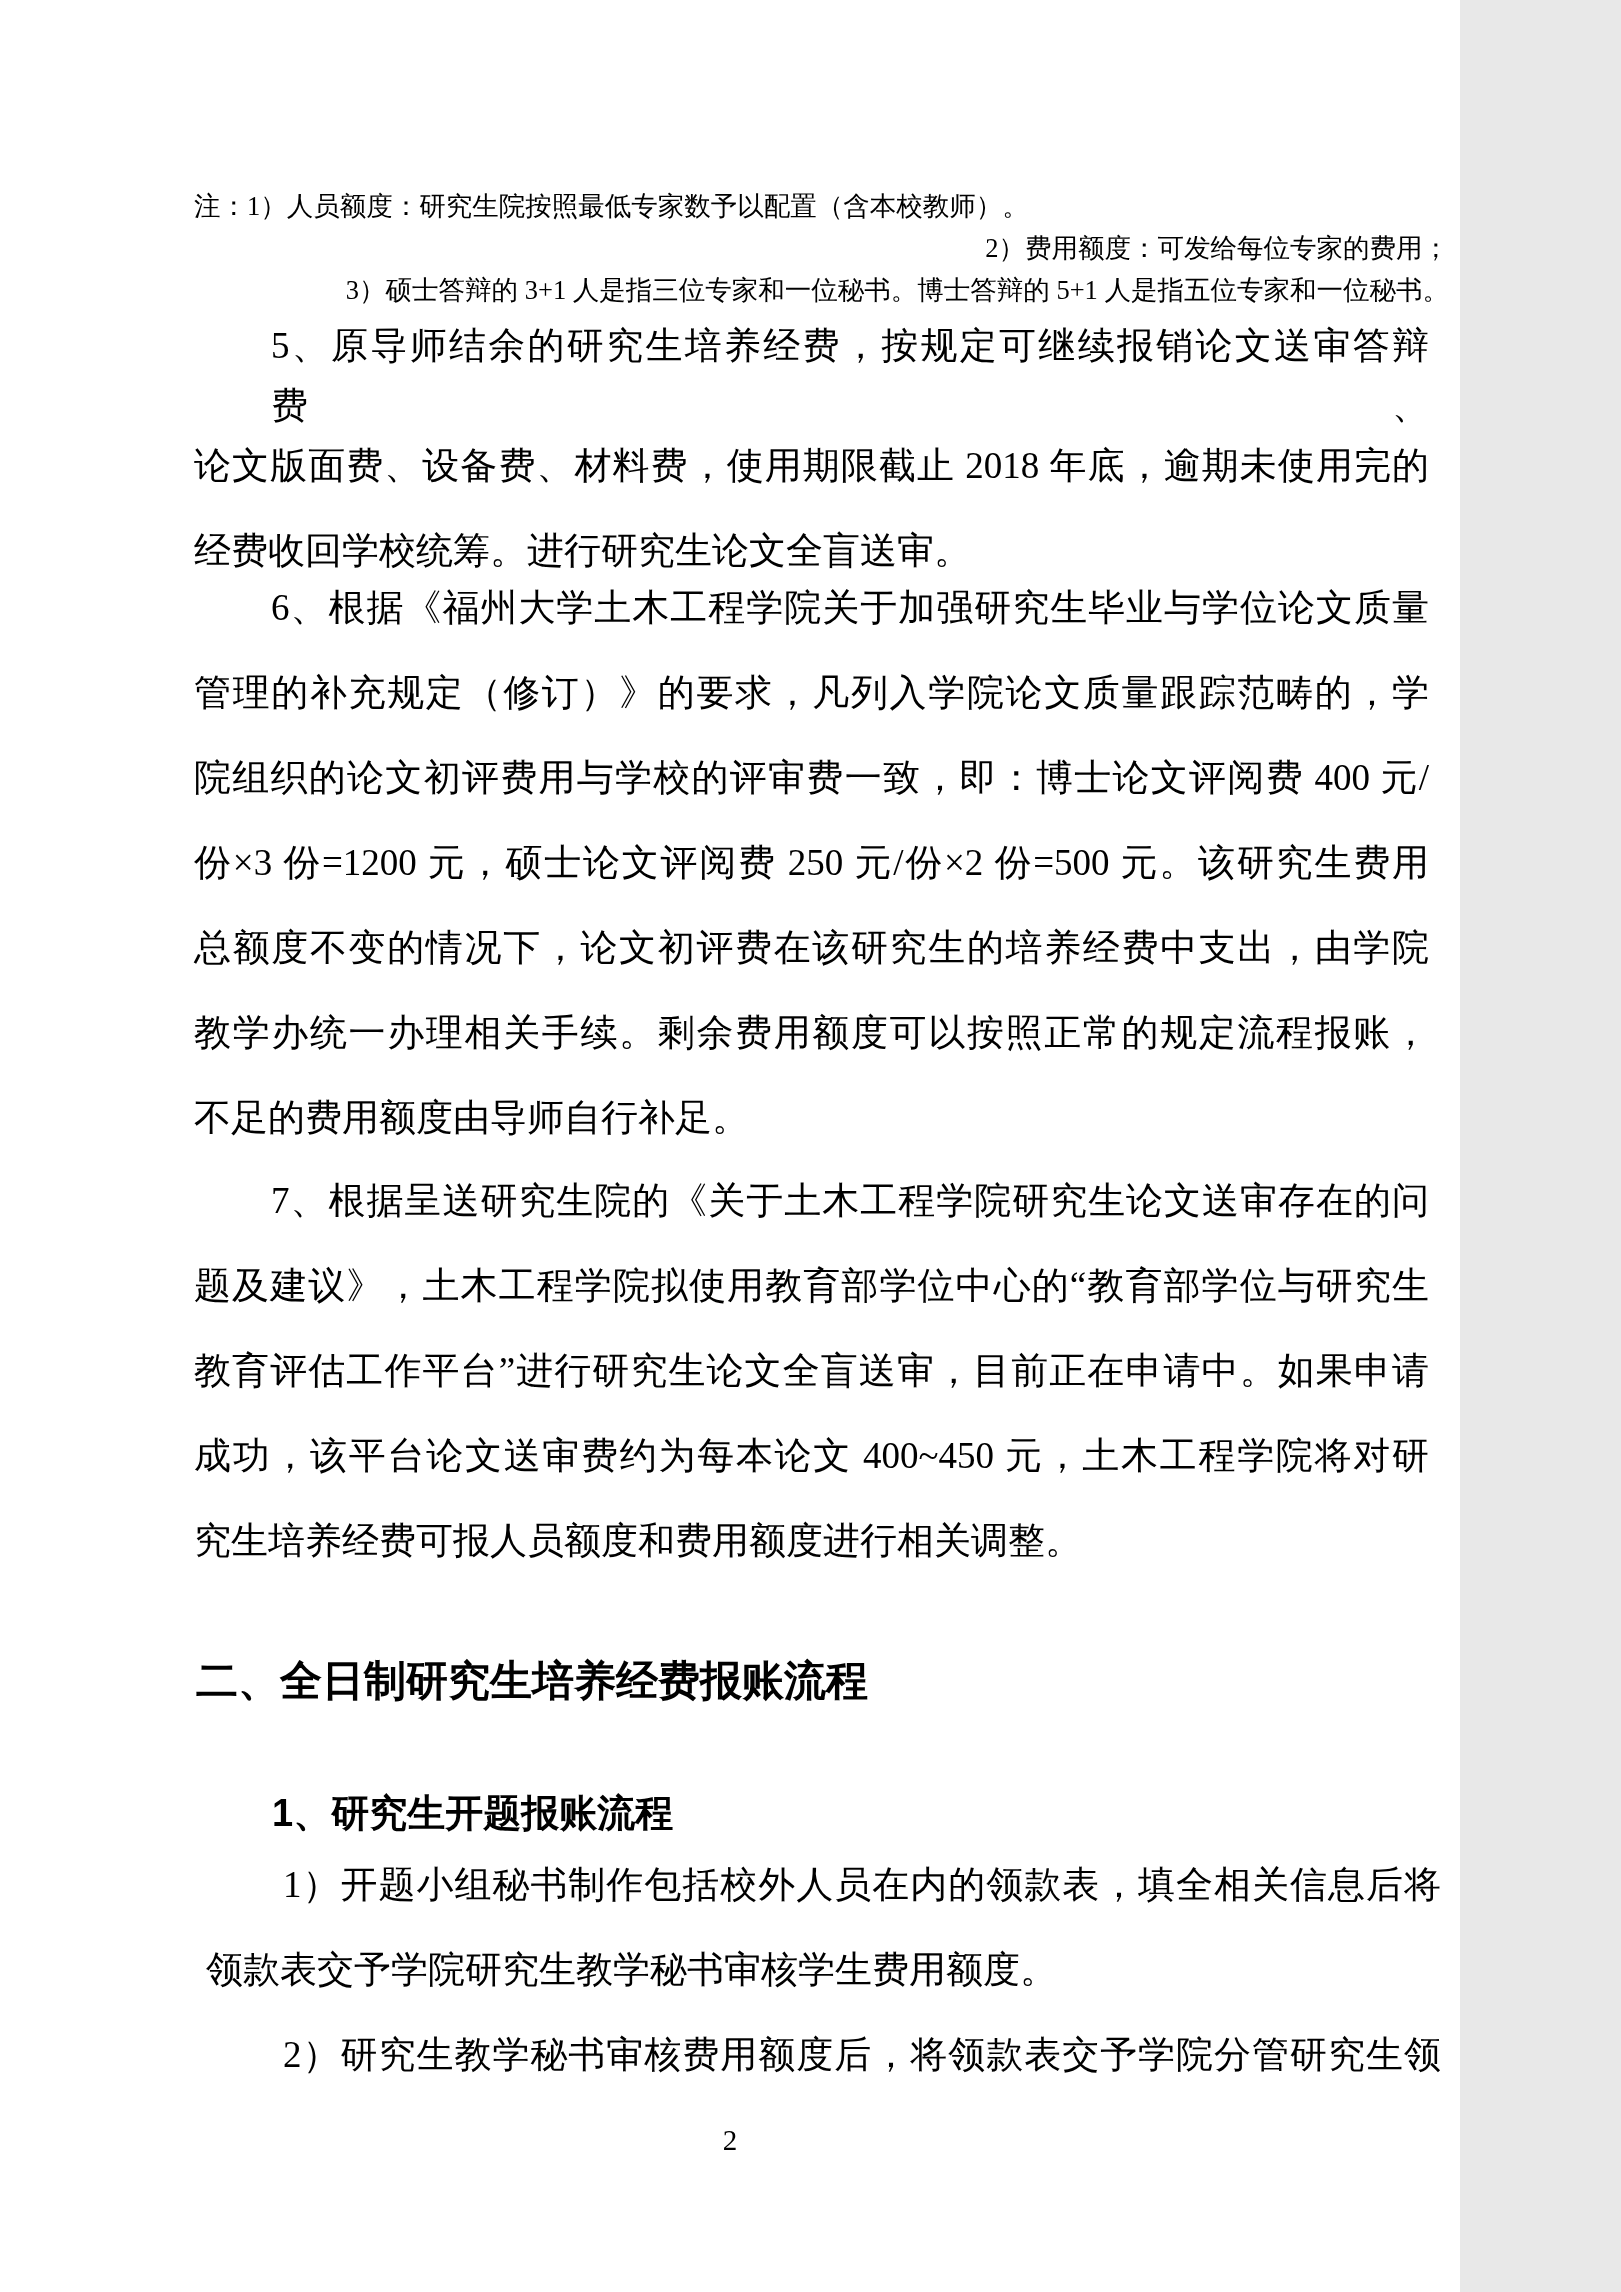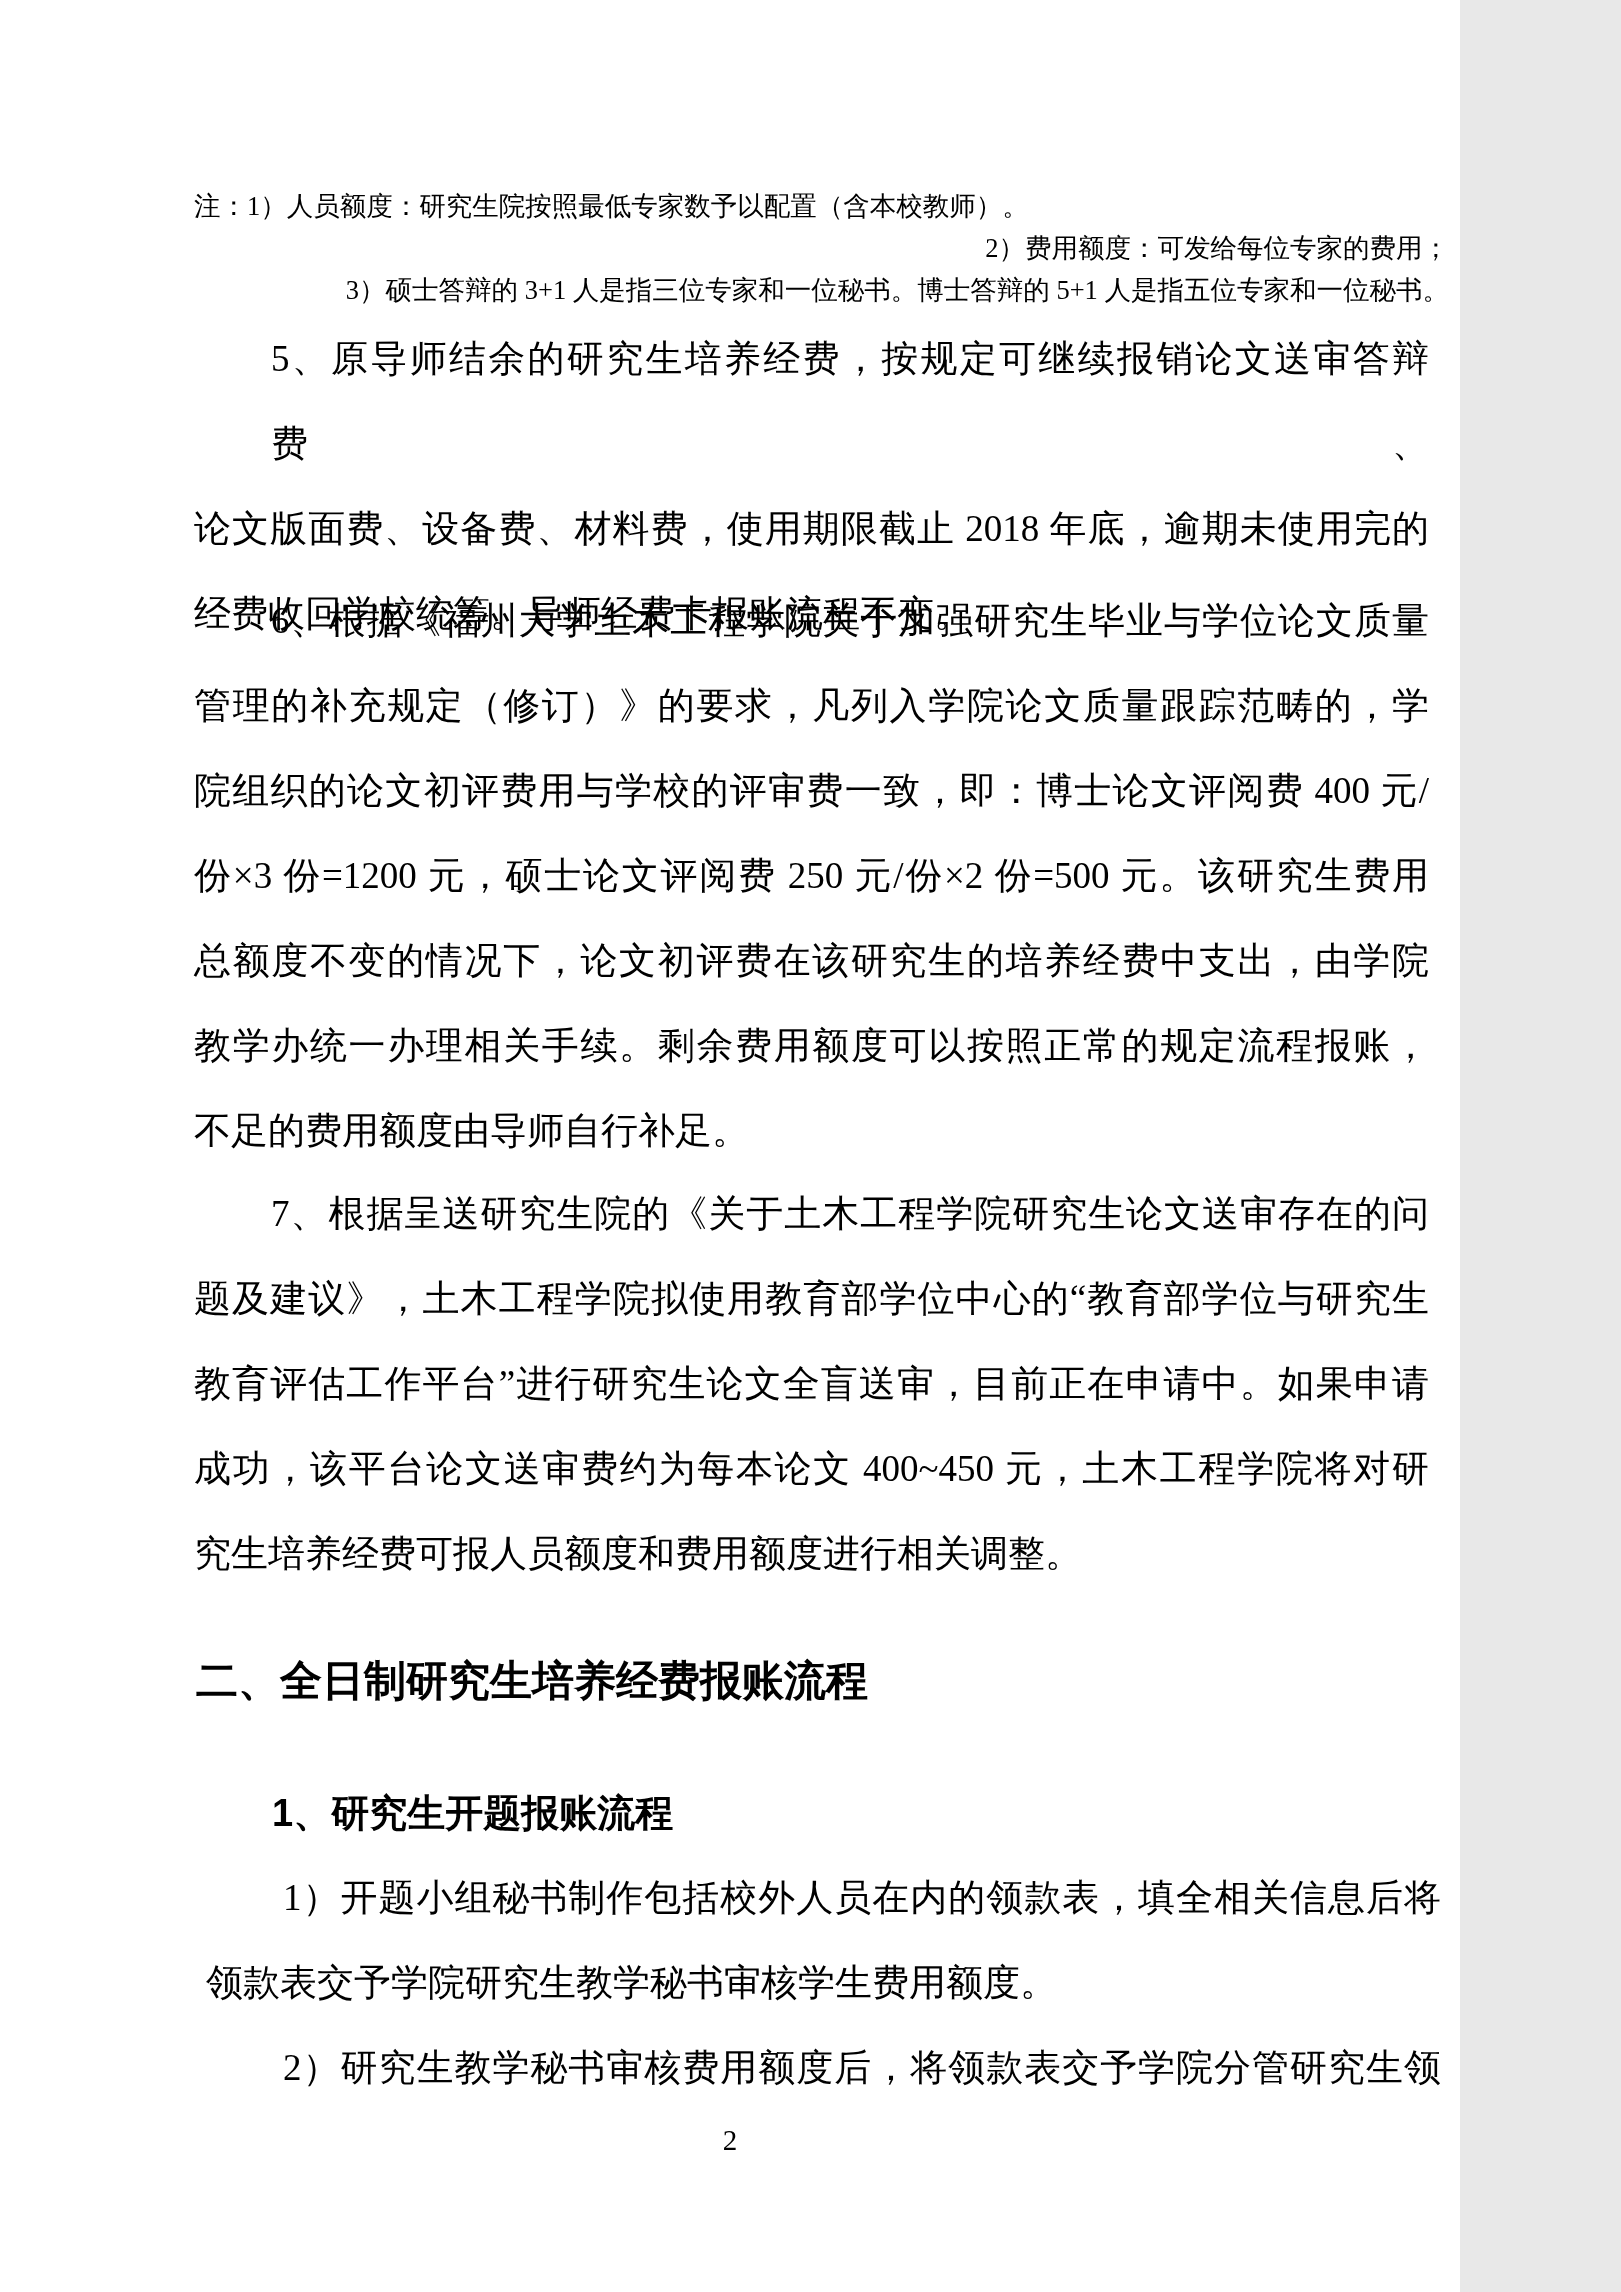--- a/index.html
+++ b/index.html
@@ -27,21 +27,21 @@
   }
   .note .ln { white-space: nowrap; }
   .note .note-cont { padding-left: 52px; text-align: right; }
 
   
   .body-block {
     position: absolute;
     left: 194px;
     width: 1235px;
     font-size: 37px;
-    line-height: 85px;
+    line-height: 60px;
   }
   .body-block .ln { min-height: 85px; }
   .body-block .indent { padding-left: 77px; }
   .just {
     text-align: justify;
     text-align-last: justify;
     text-justify: inter-character;
   }
   .p5 { top: 316px; }
   .p6 { top: 578px; }
@@ -87,21 +87,21 @@
 
   <div class="note">
     <div class="ln">注：1）人员额度：研究生院按照最低专家数予以配置（含本校教师）。</div>
     <div class="ln note-cont">2）费用额度：可发给每位专家的费用；</div>
     <div class="ln note-cont">3）硕士答辩的 3+1 人是指三位专家和一位秘书。博士答辩的 5+1 人是指五位专家和一位秘书。</div>
   </div>
 
   <div class="body-block p5">
     <div class="ln indent just">5、原导师结余的研究生培养经费，按规定可继续报销论文送审答辩费、</div>
     <div class="ln just">论文版面费、设备费、材料费，使用期限截止 2018 年底，逾期未使用完的</div>
-    <div class="ln">经费收回学校统筹。导师经费卡报账流程不变。</div>
+    <div class="ln">经费收回学校统筹。进行研究生论文全盲送审。</div>
   </div>
 
   <div class="body-block p6">
     <div class="ln indent just">6、根据《福州大学土木工程学院关于加强研究生毕业与学位论文质量</div>
     <div class="ln just">管理的补充规定（修订）》的要求，凡列入学院论文质量跟踪范畴的，学</div>
     <div class="ln just">院组织的论文初评费用与学校的评审费一致，即：博士论文评阅费 400 元/</div>
     <div class="ln just">份×3 份=1200 元，硕士论文评阅费 250 元/份×2 份=500 元。该研究生费用</div>
     <div class="ln just">总额度不变的情况下，论文初评费在该研究生的培养经费中支出，由学院</div>
     <div class="ln just">教学办统一办理相关手续。剩余费用额度可以按照正常的规定流程报账，</div>
     <div class="ln">不足的费用额度由导师自行补足。</div>

